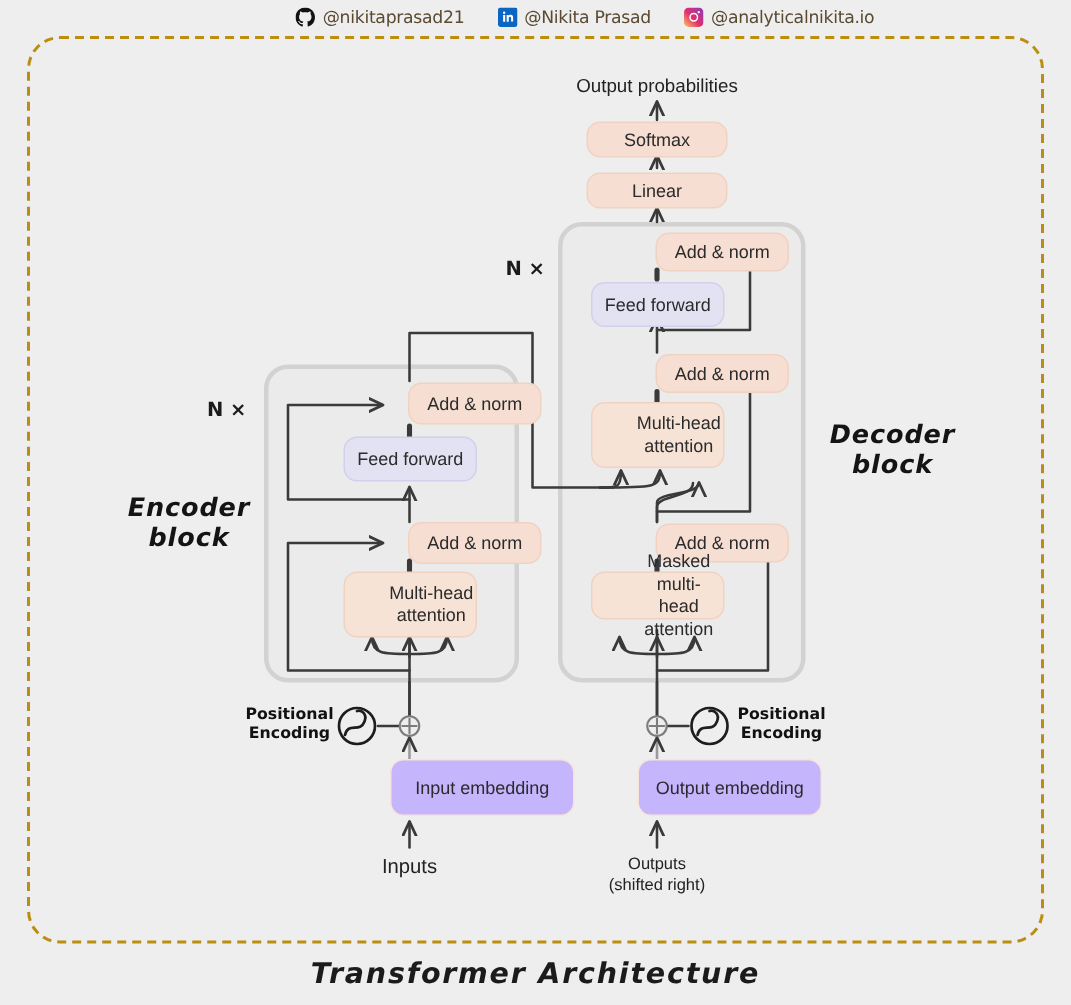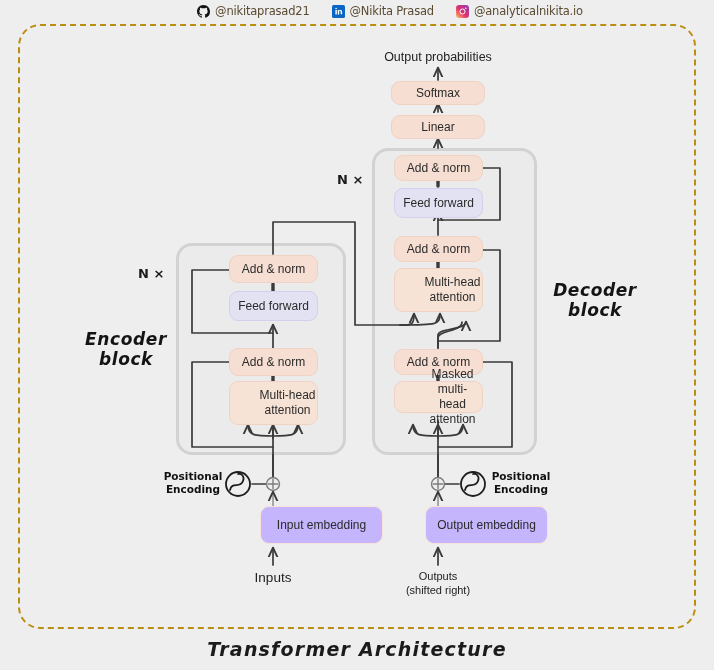--- a/index.html
+++ b/index.html
@@ -74,21 +74,21 @@
     border-radius: 9px;
     display: flex;
     align-items: center;
     justify-content: center;
     text-align: center;
     font-size: 12px;
     color: #2b2b2b;
     line-height: 1.25;
     font-family: "Liberation Sans", sans-serif;
   }
-  .node.addnorm { background: #f6ded2; border: 1px solid #f0d2c2; }
+  .node.addnorm { background: #f6ded2; border: 1px solid #f0d2c2; margin-left: 43px; }
   .node.attn    { background: #f7e3d6; border: 1px solid #f0d2c2; padding-left: 28px; }
   .node.ffn     { background: #e3e2f3; border: 1px solid #d2d0ec; }
   .node.embed   { background: #c4b5fd; border: 1px solid #f7e3d8; margin-left: 48px; }
   .node.lin     { background: #f6ded2; border: 1px solid #f0d2c2; }
 
   
   .block-box {
     position: absolute;
     box-sizing: border-box;
     background: #ebebeb;

